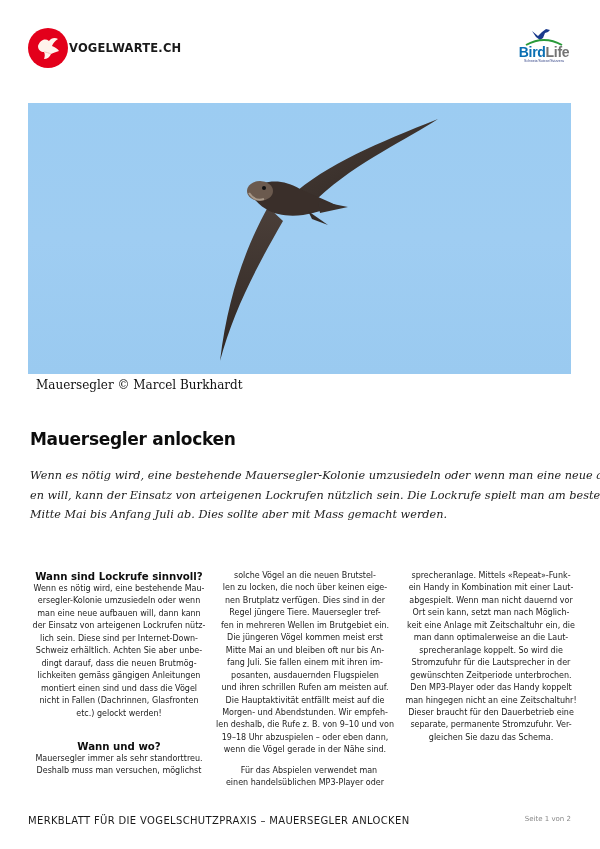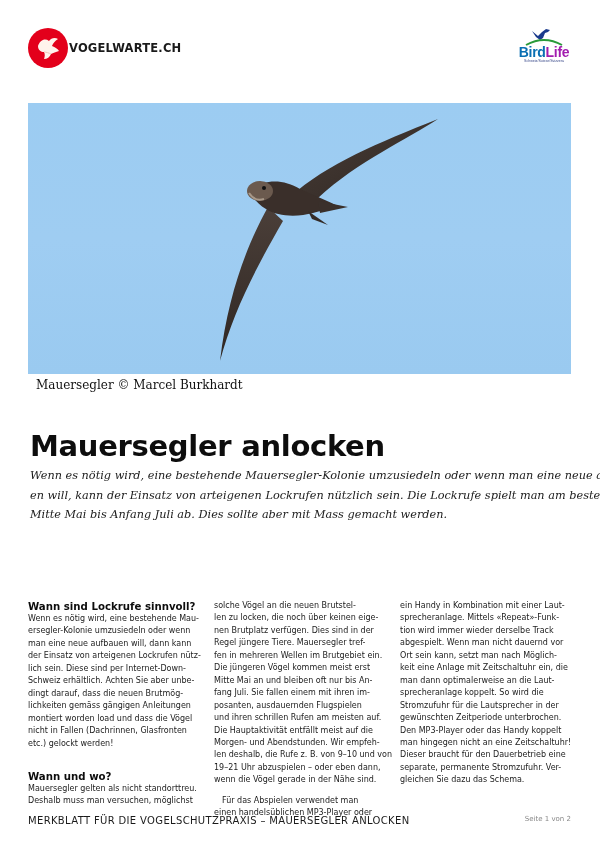--- a/index.html
+++ b/index.html
@@ -7,33 +7,33 @@
   body { position: relative; font-family: "DejaVu Sans", sans-serif; color: #111; }
 
   .logo-vw { position: absolute; left: 28px; top: 28px; display: flex; align-items: center; }
   .logo-vw .circle { width: 40px; height: 40px; border-radius: 50%; background: #e3001b; position: relative; overflow: hidden; }
   .logo-vw .circle svg { position: absolute; left: 0; top: 0; }
   .logo-vw .brand { margin-left: 1px; font-family: "DejaVu Sans", sans-serif; font-weight: bold; font-size: 11.5px; letter-spacing: 0.2px; color: #1a1a1a; }
 
   .logo-bl { position: absolute; left: 513px; top: 27px; width: 62px; height: 46px; text-align: center; }
   .logo-bl svg { display: block; margin: 0 auto; }
   .logo-bl .bl-name { font-family: "Liberation Sans", sans-serif; font-size: 14px; font-weight: bold; color: #0a6fb3; line-height: 14px; margin-top: -2px; letter-spacing: -0.3px; }
-  .logo-bl .bl-name .life { color: #a21caf; }
+  .logo-bl .bl-name .life { color: #737373; }
   .logo-bl .bl-sub { font-family: "Liberation Sans", sans-serif; font-size: 3.6px; color: #3a4a8a; line-height: 5px; }
 
   .photo { position: absolute; left: 28px; top: 103px; width: 543px; height: 271px; background: linear-gradient(180deg, #9cccf2 0%, #9fcdf2 50%, #9acaf0 100%); overflow: hidden; }
   .photo svg { position: absolute; left: 0; top: 0; }
   .caption { position: absolute; left: 36px; top: 378px; font-family: "DejaVu Serif", serif; font-size: 12px; color: #111; }
 
-  .title { position: absolute; left: 30px; top: 429px; font-family: "DejaVu Sans", sans-serif; font-weight: bold; font-size: 29px; letter-spacing: -0.3px; color: #0d0d0d; }
+  .title { position: absolute; left: 30px; top: 429px; font-family: "DejaVu Sans", sans-serif; font-weight: bold; font-size: 17px; letter-spacing: -0.3px; color: #0d0d0d; }
 
   .lead { position: absolute; left: 30px; top: 466px; width: 545px; font-family: "DejaVu Serif", serif; font-style: italic; font-size: 11.3px; line-height: 19.5px; color: #1a1a1a; }
   .lead span { display: block; white-space: nowrap; }
 
-  .col { position: absolute; top: 600px; width: 182px; font-family: "DejaVu Sans", sans-serif; font-size: 8px; line-height: 12.45px; color: #1b1b1b; }
+  .col { position: absolute; top: 570px; width: 182px; font-family: "DejaVu Sans", sans-serif; font-size: 8px; line-height: 12.45px; color: #1b1b1b; text-align: center; }
   .col span.line { display: block; white-space: nowrap; overflow: hidden; }
   .col1 { left: 28px; }
   .col2 { left: 214px; }
   .col3 { left: 400px; }
   .col h3 { font-family: "DejaVu Sans", sans-serif; font-weight: bold; font-size: 10.2px; line-height: 13px; color: #0d0d0d; white-space: nowrap; }
   .col h3.second { margin-top: 20px; }
   .col .indent { text-indent: 8px; margin-top: 8px; }
 
   .footer-left { position: absolute; left: 28px; top: 815px; font-family: "DejaVu Sans", sans-serif; font-size: 10px; letter-spacing: 0.35px; color: #1a1a1a; }
   .footer-right { position: absolute; right: 29px; top: 815px; font-family: "DejaVu Sans", sans-serif; font-size: 7px; color: #888; }
@@ -101,60 +101,59 @@
   <h3>Wann sind Lockrufe sinnvoll?</h3>
   <div>
     <span class="line">Wenn es nötig wird, eine bestehende Mau-</span>
     <span class="line">ersegler-Kolonie umzusiedeln oder wenn</span>
     <span class="line">man eine neue aufbauen will, dann kann</span>
     <span class="line">der Einsatz von arteigenen Lockrufen nütz-</span>
     <span class="line">lich sein. Diese sind per Internet-Down-</span>
     <span class="line">Schweiz erhältlich. Achten Sie aber unbe-</span>
     <span class="line">dingt darauf, dass die neuen Brutmög-</span>
     <span class="line">lichkeiten gemäss gängigen Anleitungen</span>
-    <span class="line">montiert worden load und dass die Vögel</span>
+    <span class="line">montiert einen sind und dass die Vögel</span>
     <span class="line">nicht in Fallen (Dachrinnen, Glasfronten</span>
     <span class="line">etc.) gelockt werden!</span>
   </div>
   <h3 class="second">Wann und wo?</h3>
   <div>
-    <span class="line">Mauersegler gelten als nicht standorttreu.</span>
+    <span class="line">Mauersegler immer als sehr standorttreu.</span>
     <span class="line">Deshalb muss man versuchen, möglichst</span>
   </div>
 </div>
 
 <div class="col col2">
   <div>
     <span class="line">solche Vögel an die neuen Brutstel-</span>
     <span class="line">len zu locken, die noch über keinen eige-</span>
     <span class="line">nen Brutplatz verfügen. Dies sind in der</span>
     <span class="line">Regel jüngere Tiere. Mauersegler tref-</span>
     <span class="line">fen in mehreren Wellen im Brutgebiet ein.</span>
     <span class="line">Die jüngeren Vögel kommen meist erst</span>
     <span class="line">Mitte Mai an und bleiben oft nur bis An-</span>
     <span class="line">fang Juli. Sie fallen einem mit ihren im-</span>
     <span class="line">posanten, ausdauernden Flugspielen</span>
     <span class="line">und ihren schrillen Rufen am meisten auf.</span>
     <span class="line">Die Hauptaktivität entfällt meist auf die</span>
     <span class="line">Morgen- und Abendstunden. Wir empfeh-</span>
     <span class="line">len deshalb, die Rufe z. B. von 9–10 und von</span>
-    <span class="line">19–21 Uhr abzuspielen – oder eben dann,</span>
+    <span class="line">19–18 Uhr abzuspielen – oder eben dann,</span>
     <span class="line">wenn die Vögel gerade in der Nähe sind.</span>
   </div>
   <div>
     <span class="line indent">Für das Abspielen verwendet man</span>
     <span class="line">einen handelsüblichen MP3-Player oder</span>
   </div>
 </div>
 
 <div class="col col3">
   <div>
+    <span class="line">sprecheranlage. Mittels «Repeat»-Funk-</span>
     <span class="line">ein Handy in Kombination mit einer Laut-</span>
-    <span class="line">sprecheranlage. Mittels «Repeat»-Funk-</span>
-    <span class="line">tion wird immer wieder derselbe Track</span>
     <span class="line">abgespielt. Wenn man nicht dauernd vor</span>
     <span class="line">Ort sein kann, setzt man nach Möglich-</span>
     <span class="line">keit eine Anlage mit Zeitschaltuhr ein, die</span>
     <span class="line">man dann optimalerweise an die Laut-</span>
     <span class="line">sprecheranlage koppelt. So wird die</span>
     <span class="line">Stromzufuhr für die Lautsprecher in der</span>
     <span class="line">gewünschten Zeitperiode unterbrochen.</span>
     <span class="line">Den MP3-Player oder das Handy koppelt</span>
     <span class="line">man hingegen nicht an eine Zeitschaltuhr!</span>
     <span class="line">Dieser braucht für den Dauerbetrieb eine</span>

